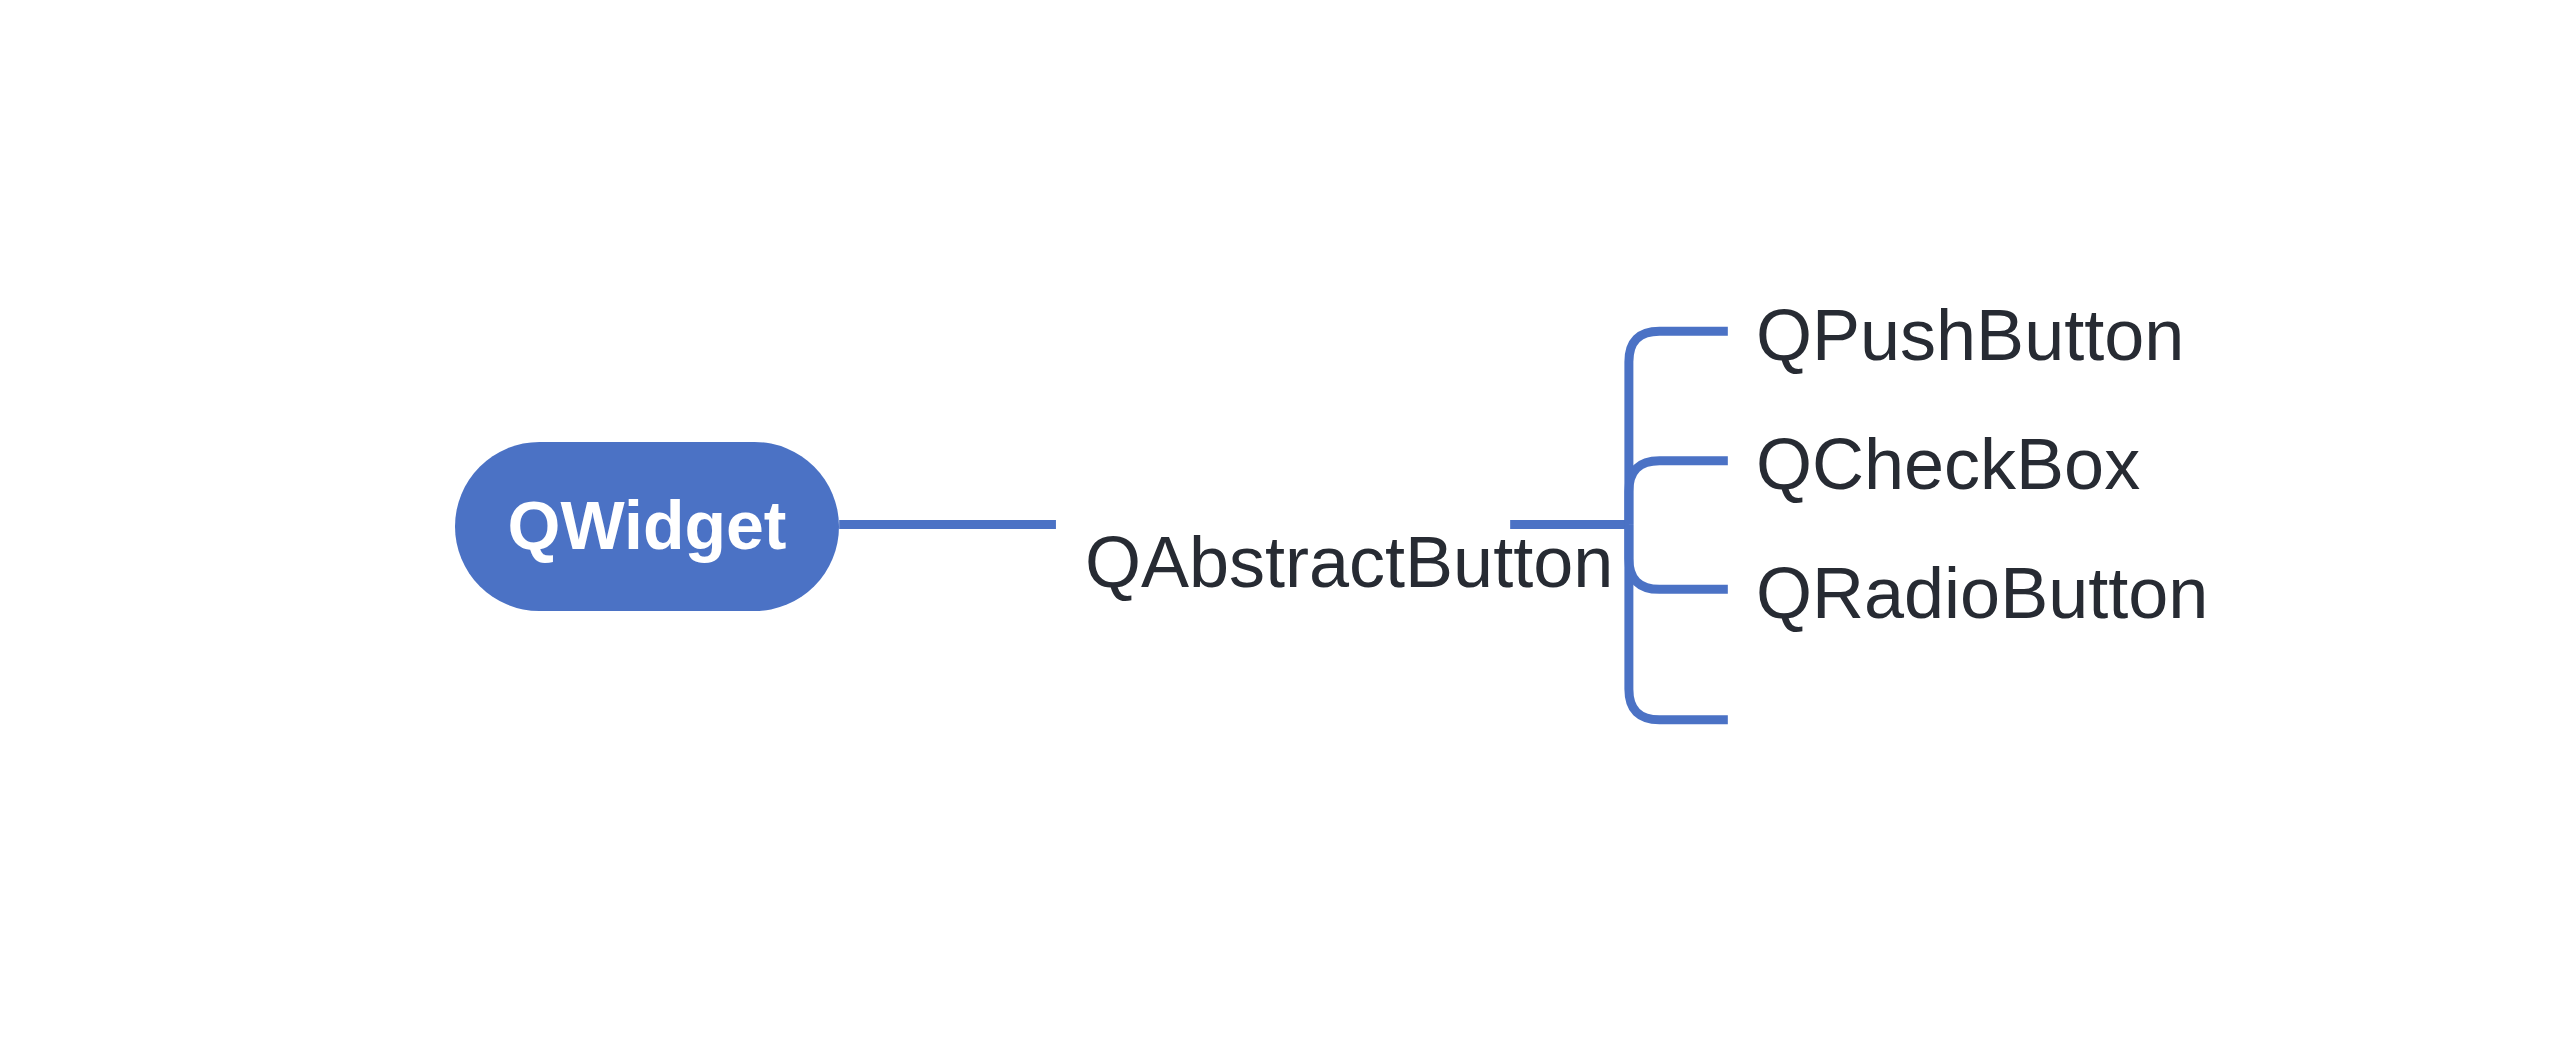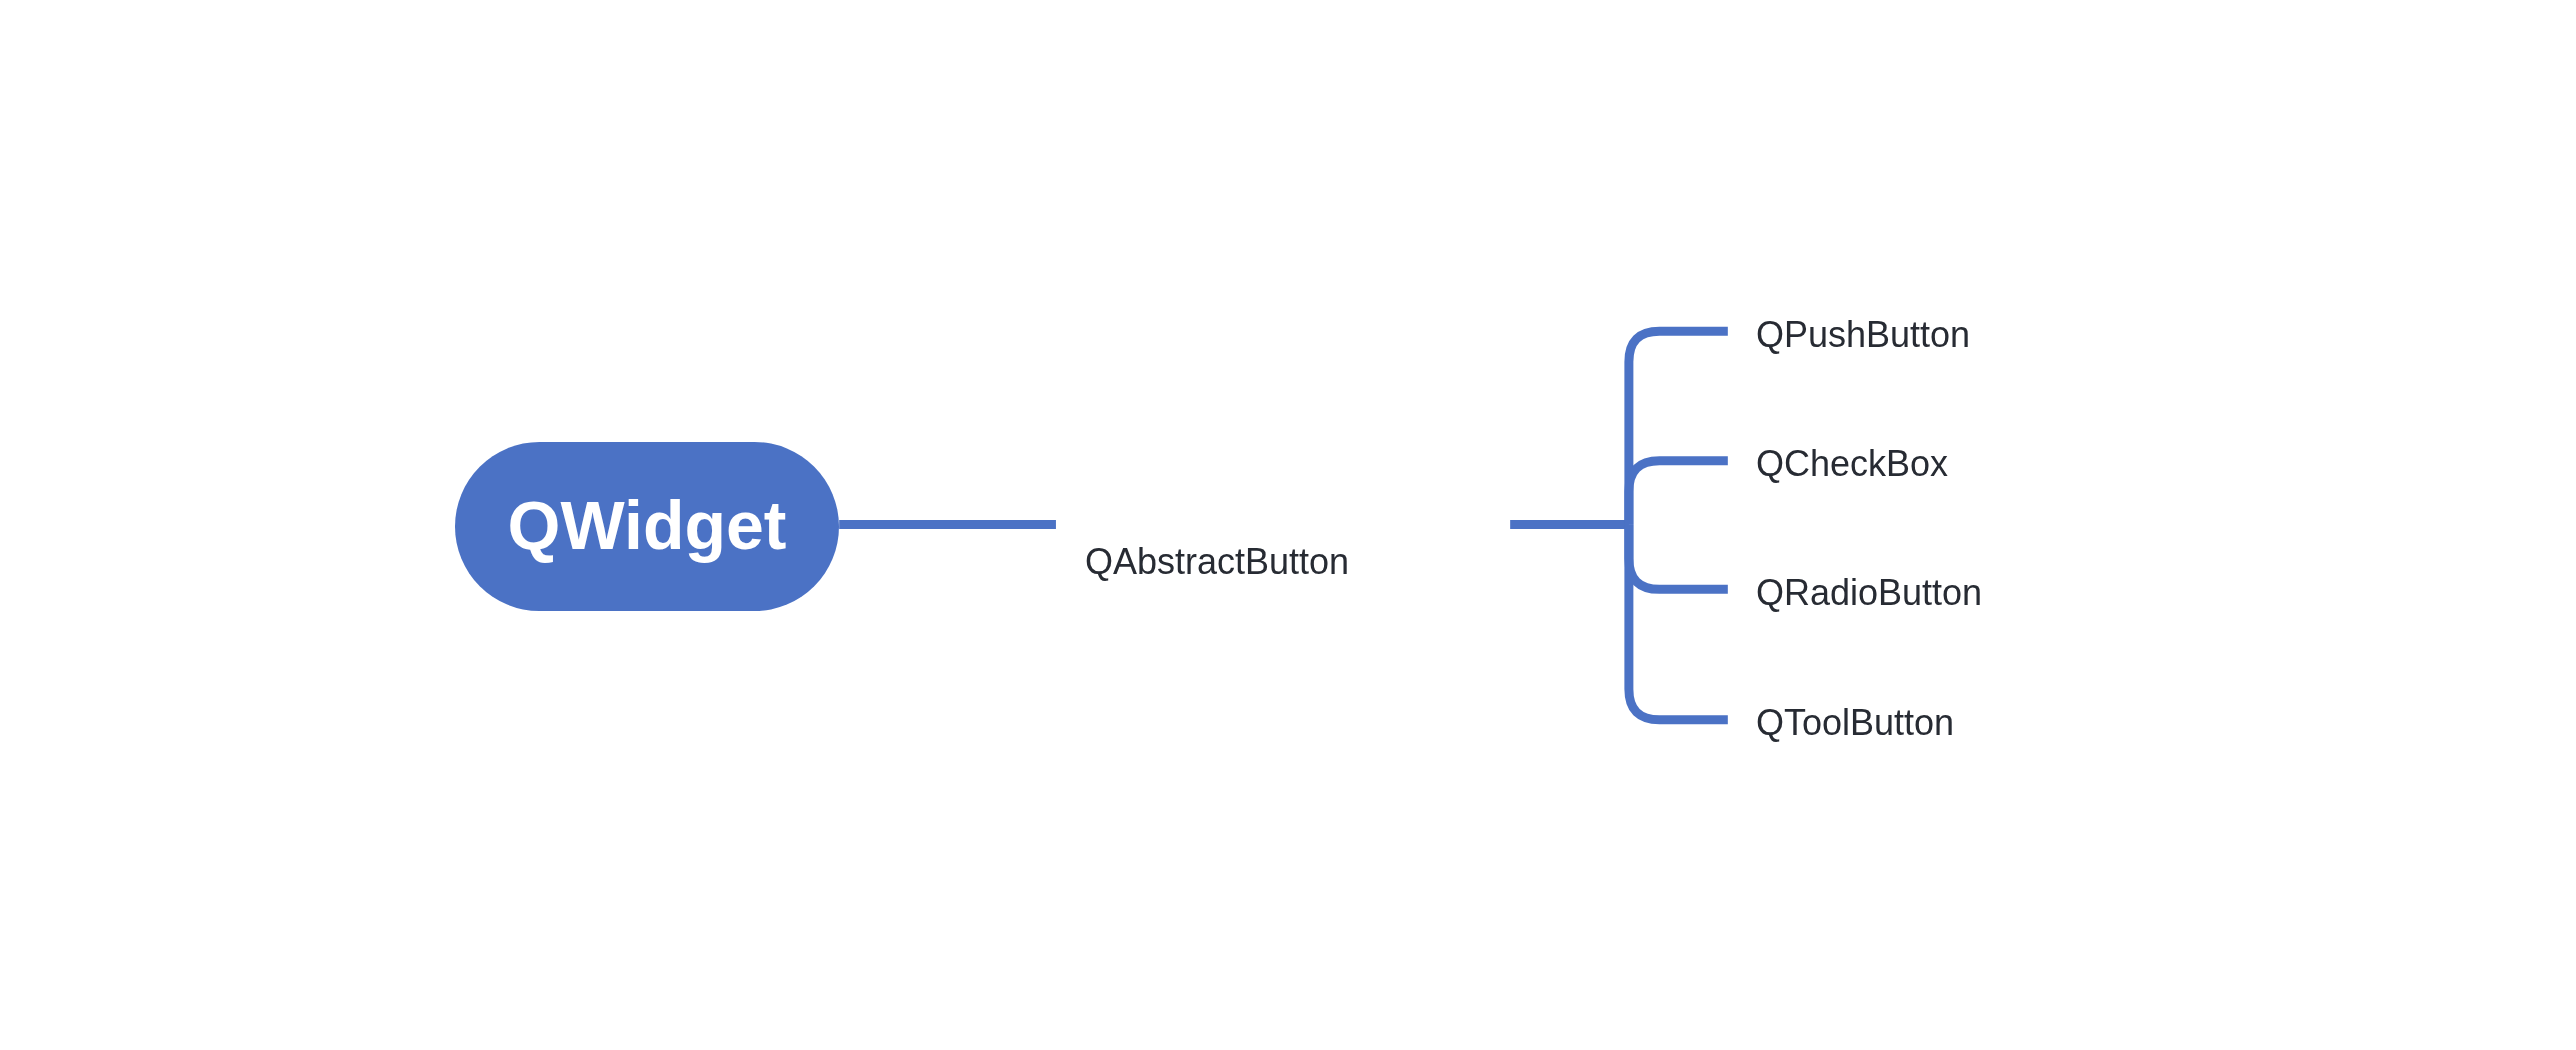--- a/index.html
+++ b/index.html
@@ -40,21 +40,21 @@
     color:var(--root-text);
     font-size:68px;
     font-weight:bold;
     letter-spacing:0px;
     line-height:1;
     padding-bottom:3.6px;
   }
   .text-node{
     position:absolute;
     height:72px;line-height:72px;
-    font-size:36px;
+    font-size:72px;
     color:var(--node-text);
     white-space:nowrap;
     cursor:default;
   }
   .node-qabstractbutton{left:1085px;top:490px;margin-top:36px;}
   .node-child-0{left:1756px;top:299px;}
   .node-child-1{left:1756px;top:428px;}
   .node-child-2{left:1756px;top:557px;}
   .node-child-3{left:1756px;top:687px;}
 </style>
@@ -77,16 +77,15 @@
   </div>
 
   <div class="text-node node-qabstractbutton">QAbstractButton</div>
 
   <div class="text-node node-child-0">QPushButton</div>
 
   <div class="text-node node-child-2">QRadioButton</div>
 
   <div class="text-node node-child-1">QCheckBox</div>
 
-  <div class="text-node node-child-3">QToolButton</div>
 
 </div>
 
 
 </body></html>

